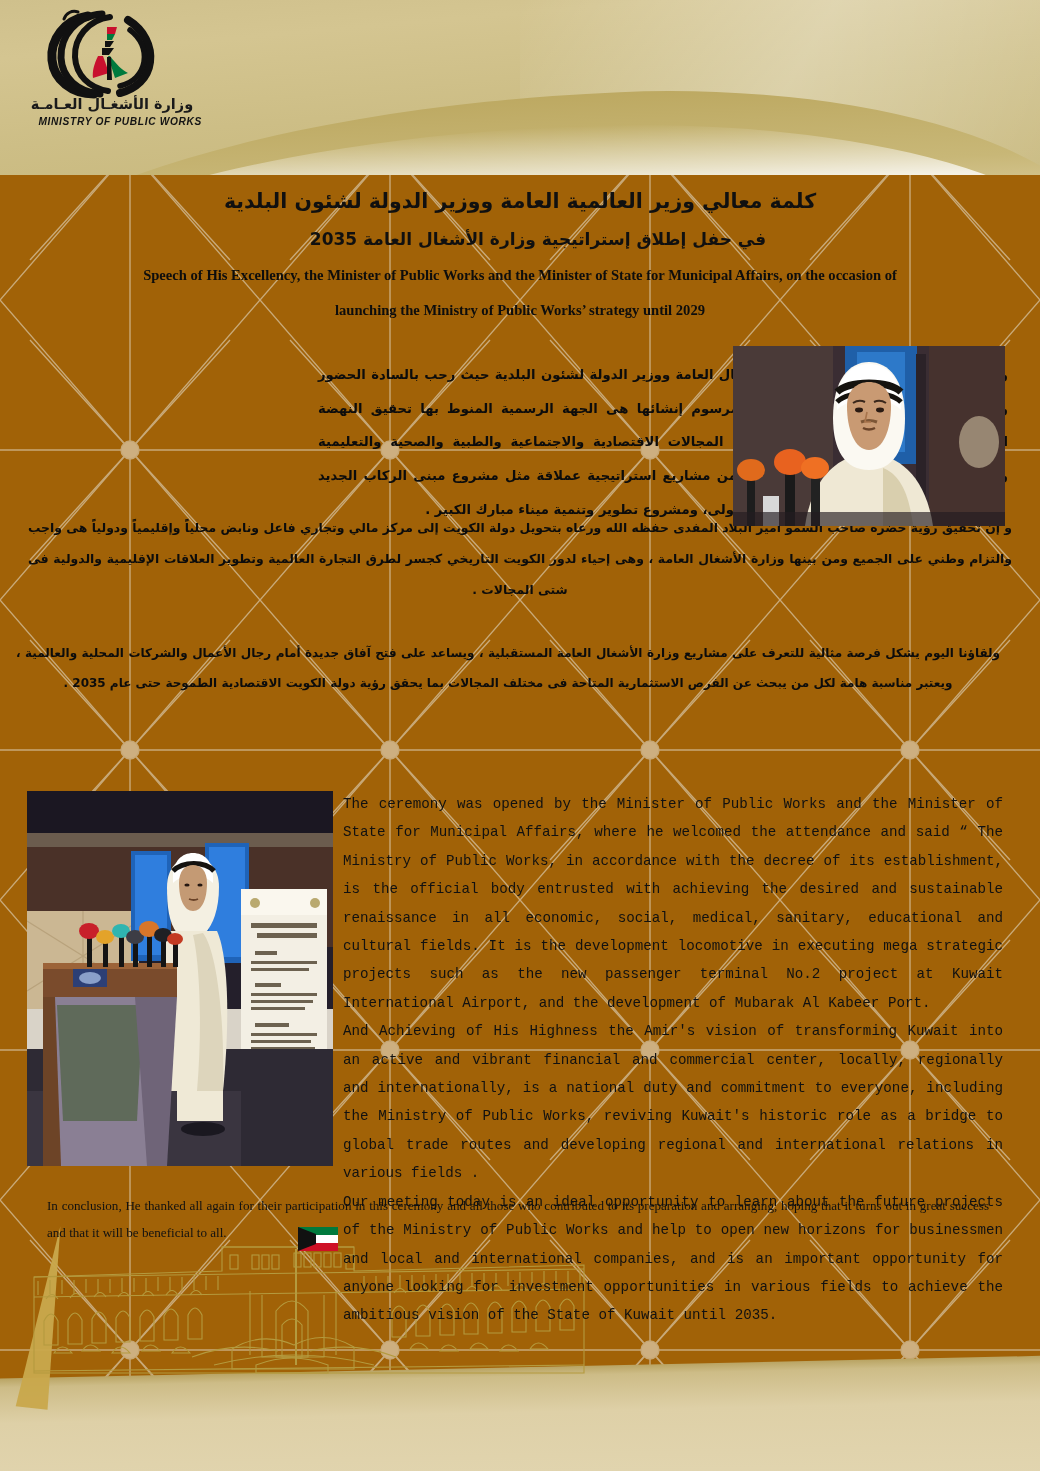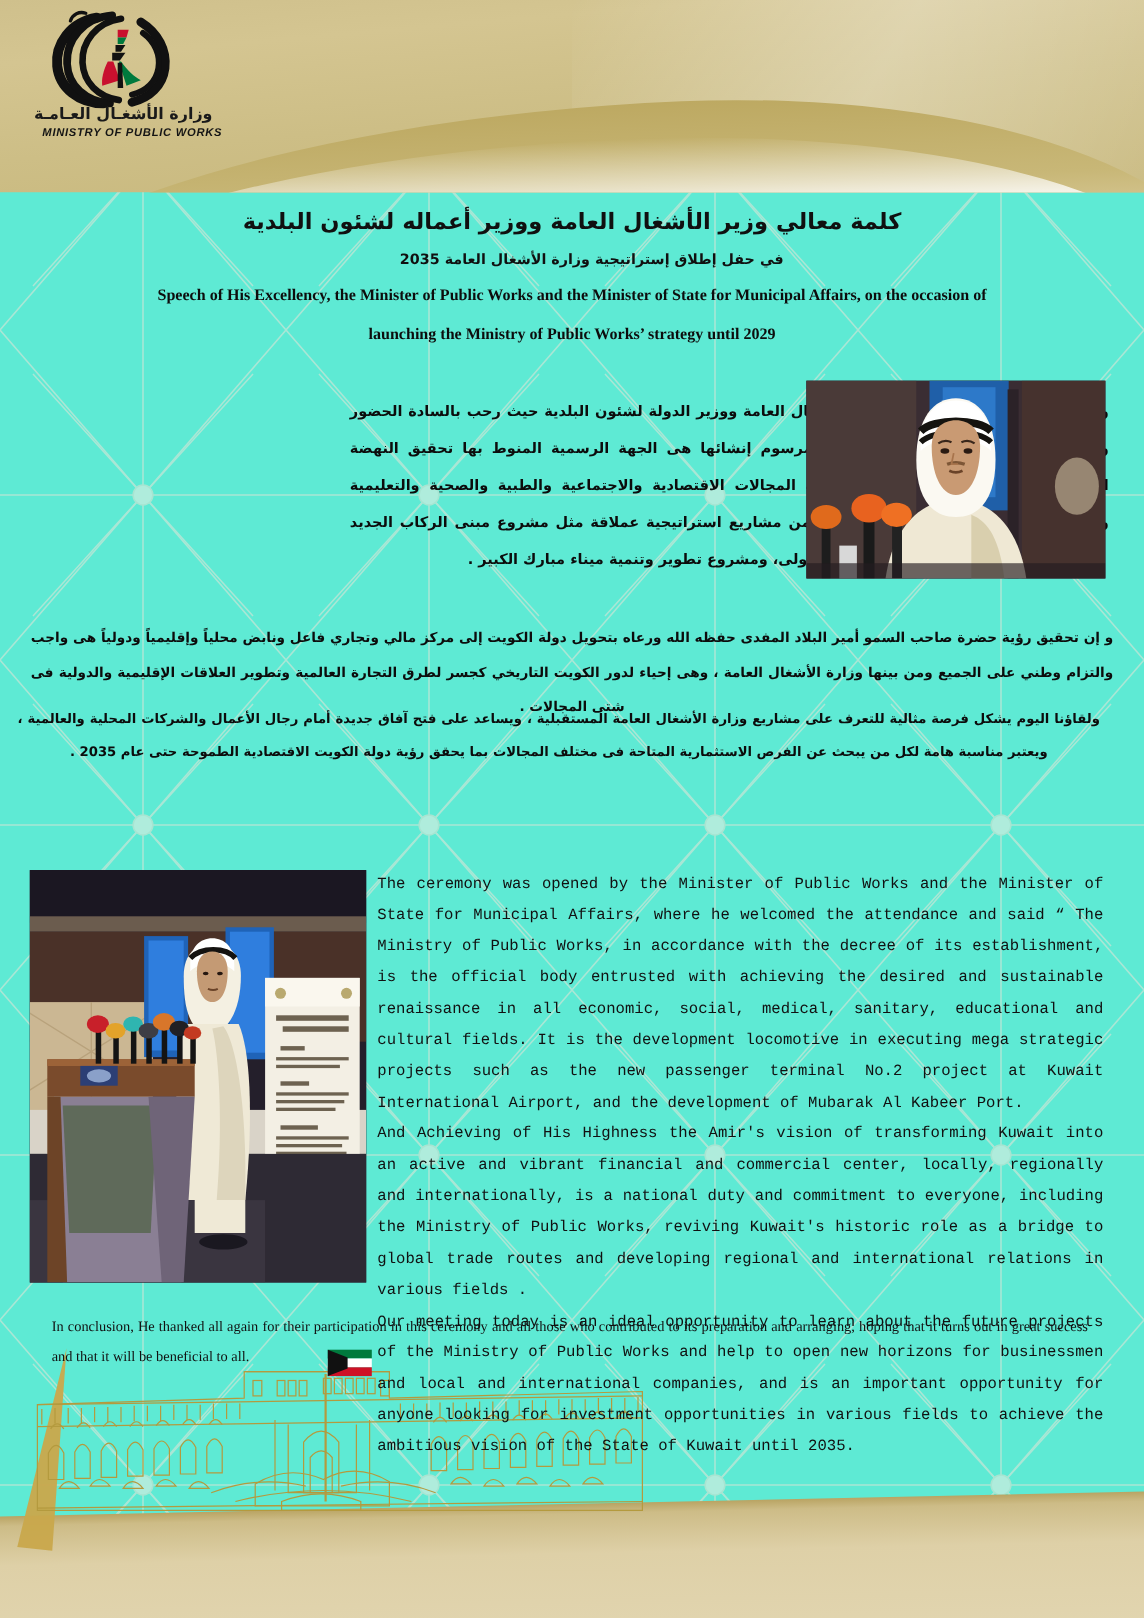--- a/index.html
+++ b/index.html
@@ -5,21 +5,21 @@
   html, body {
     margin: 0;
     padding: 0;
     background: #ffffff;
   }
   .page {
     position: relative;
     width: 1040px;
     height: 1471px;
     overflow: hidden;
-    background: #5eead4;
+    background: #a16207;
     font-family: "Liberation Serif", serif;
   }
 
   
   .watermark {
     position: absolute;
     inset: 0;
     pointer-events: none;
     opacity: 0.55;
     z-index: 0;
@@ -115,21 +115,21 @@
     font-size: 20.5px;
     font-weight: 700;
     color: #101010;
     line-height: 1.5;
     margin: 0 0 10px 0;
     letter-spacing: -0.2px;
   }
   .title-ar-2 {
     font-family: "DejaVu Sans", sans-serif;
     direction: rtl;
-    font-size: 13px;
+    font-size: 17px;
     font-weight: 700;
     color: #101010;
     line-height: 1.5;
     margin: 0 0 12px 0;
     padding-left: 36px;
   }
   .title-en-1, .title-en-2 {
     font-family: "Liberation Serif", serif;
     font-size: 14.6px;
     font-weight: 700;
@@ -152,21 +152,21 @@
     line-height: 2.55;
     text-align: justify;
     text-align-last: center;
   }
   #ar-p1 {
     top: 358px;
     right: 32px;
     width: 690px;
   }
   #ar-p2 {
-    top: 564px;
+    top: 512px;
     right: 28px;
     width: 984px;
     font-size: 12.4px;
     line-height: 2.5;
   }
   #ar-p3 {
     top: 638px;
     right: 40px;
     width: 984px;
     font-size: 12.0px;
@@ -317,21 +317,21 @@
         <path d="M54 48 C50 56 48 64 49 70 l16 -5 l-6 -17 z" fill="#c8102e"></path>
         <path d="M66 48 C72 56 78 62 84 65 l-13 5 l-7 -22 z" fill="#007a3d"></path>
         <path d="M63 49 l4 0 l1 23 l-5 0 z" fill="#111111"></path>
       </g>
     </svg>
     <div class="logo-ar">وزارة الأشغـال العـامـة</div>
     <div class="logo-en">MINISTRY OF PUBLIC WORKS</div>
   </div>
 
   <div class="titles">
-    <div class="title-ar-1">كلمة معالي وزير الأشغال العامة ووزير أعماله لشئون البلدية</div>
+    <div class="title-ar-1">كلمة معالي وزير العالمية العامة ووزير الدولة لشئون البلدية</div>
     <div class="title-ar-2">في حفل إطلاق إستراتيجية وزارة الأشغال العامة  2035</div>
     <div class="title-en-1">Speech of His Excellency, the Minister of Public Works and the Minister of State for Municipal Affairs, on the occasion of</div>
     <div class="title-en-2">launching the Ministry of Public Works’ strategy until 2029</div>
   </div>
 
   <div class="photo" id="photo-minister-portrait">
     <svg width="272" height="180" viewBox="0 0 272 180">
       <rect width="272" height="180" fill="#3a2d33"></rect>
       <rect x="0" y="0" width="100" height="180" fill="#4a3a38"></rect>
       <rect x="112" y="0" width="72" height="118" fill="#1f5fa8"></rect>

